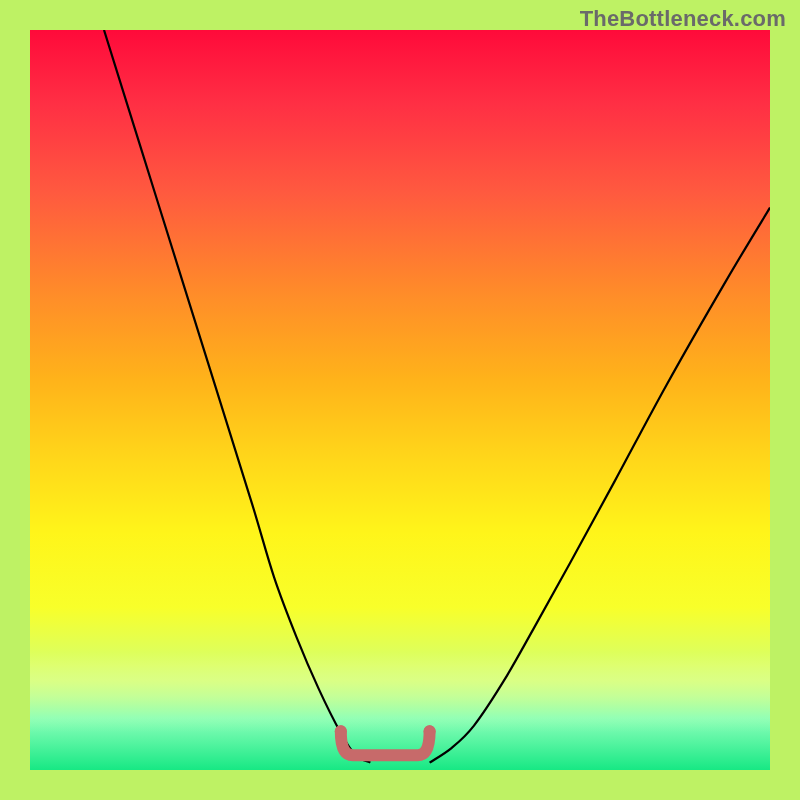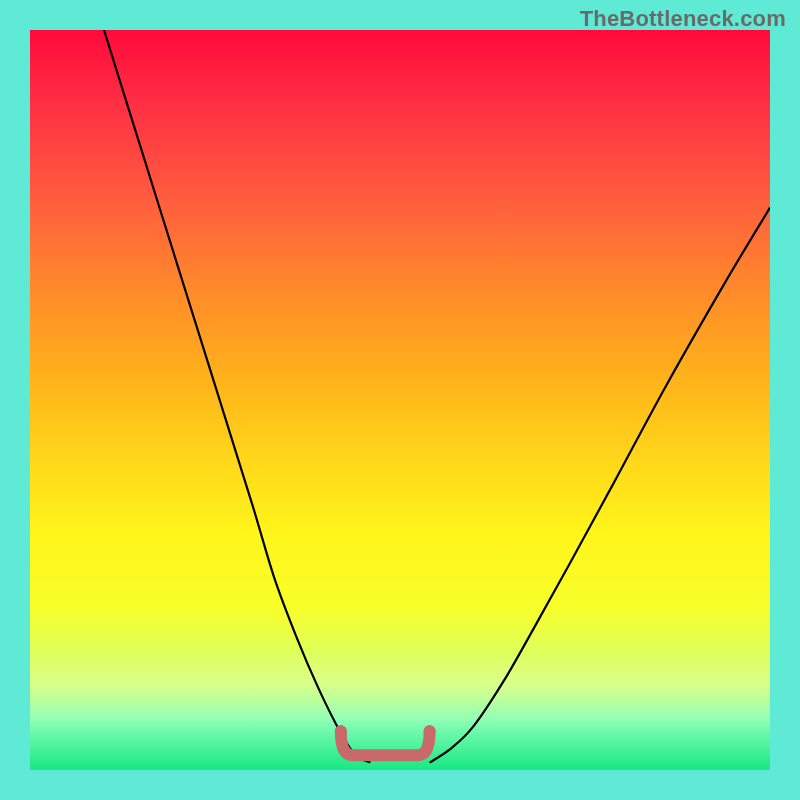--- a/index.html
+++ b/index.html
@@ -8,21 +8,21 @@
     width: 800px;
     height: 800px;
     background: #000;
     overflow: hidden;
     font-family: Arial, Helvetica, sans-serif;
   }
   .frame {
     position: relative;
     width: 800px;
     height: 800px;
-    background: #5eead4;
+    background: #bef264;
   }
   .watermark {
     position: absolute;
     top: 6px;
     right: 14px;
     font-size: 22px;
     font-weight: 600;
     color: #6a6a6a;
     letter-spacing: 0.2px;
     z-index: 10;

